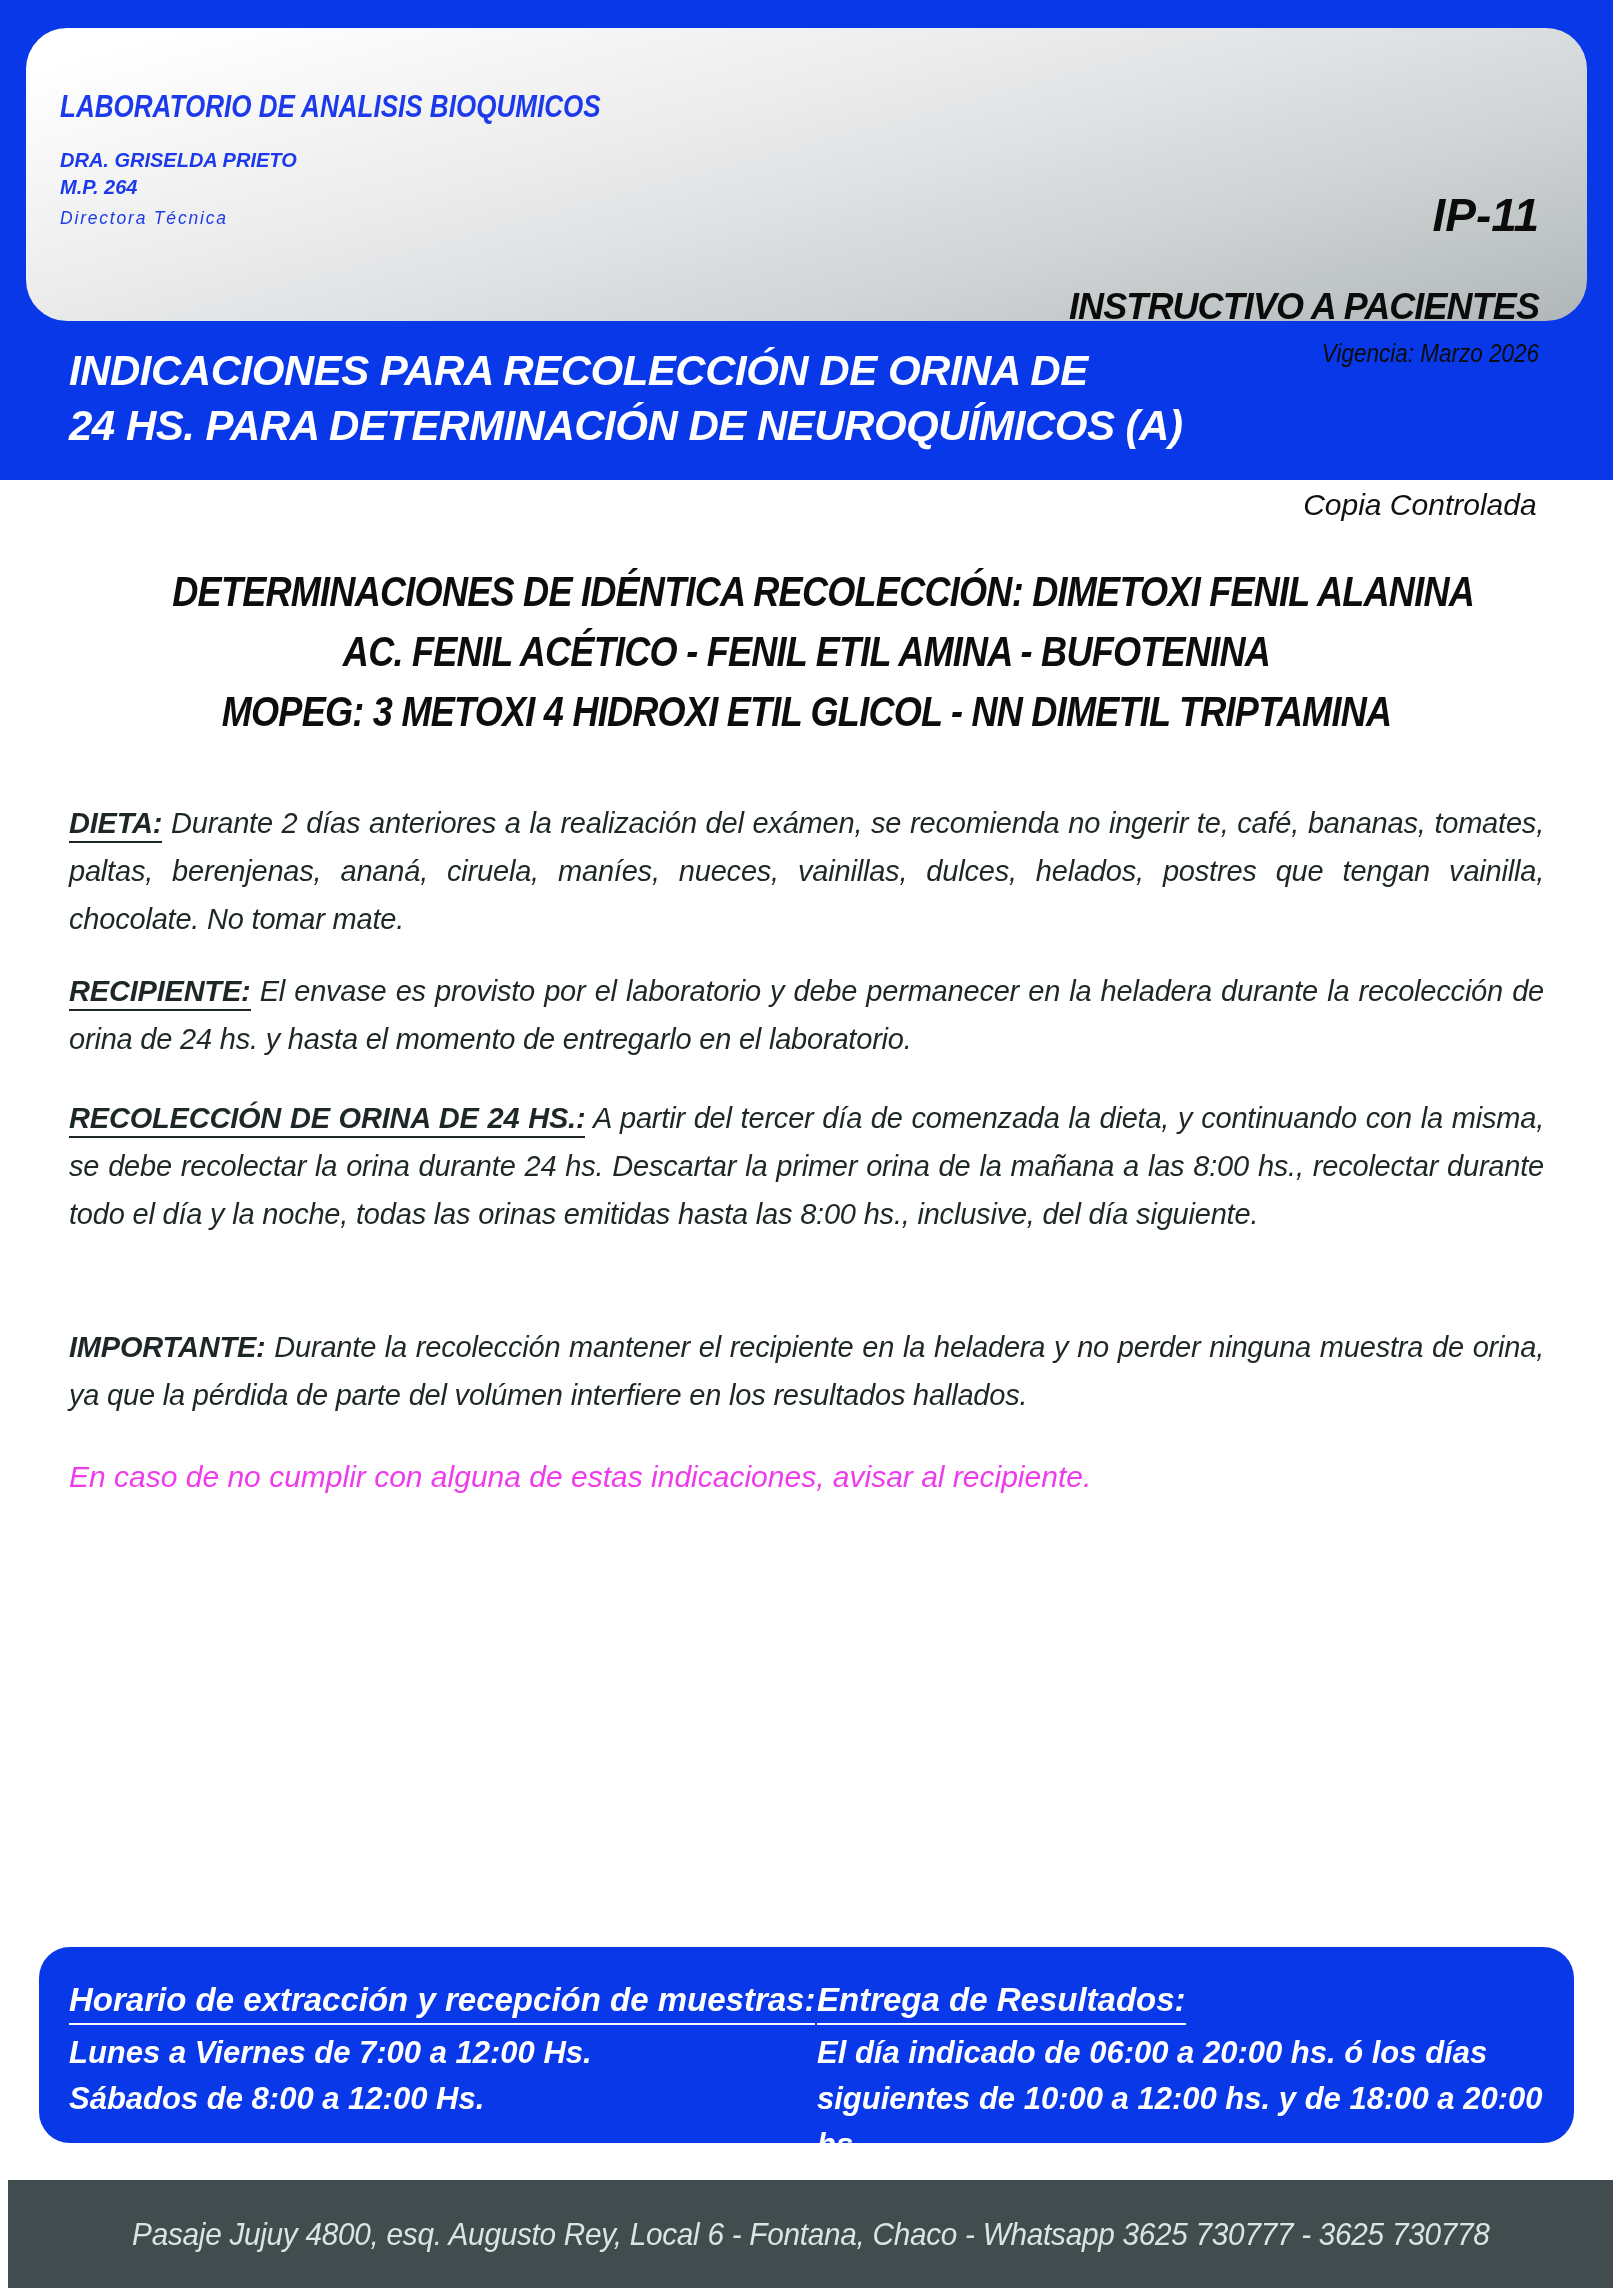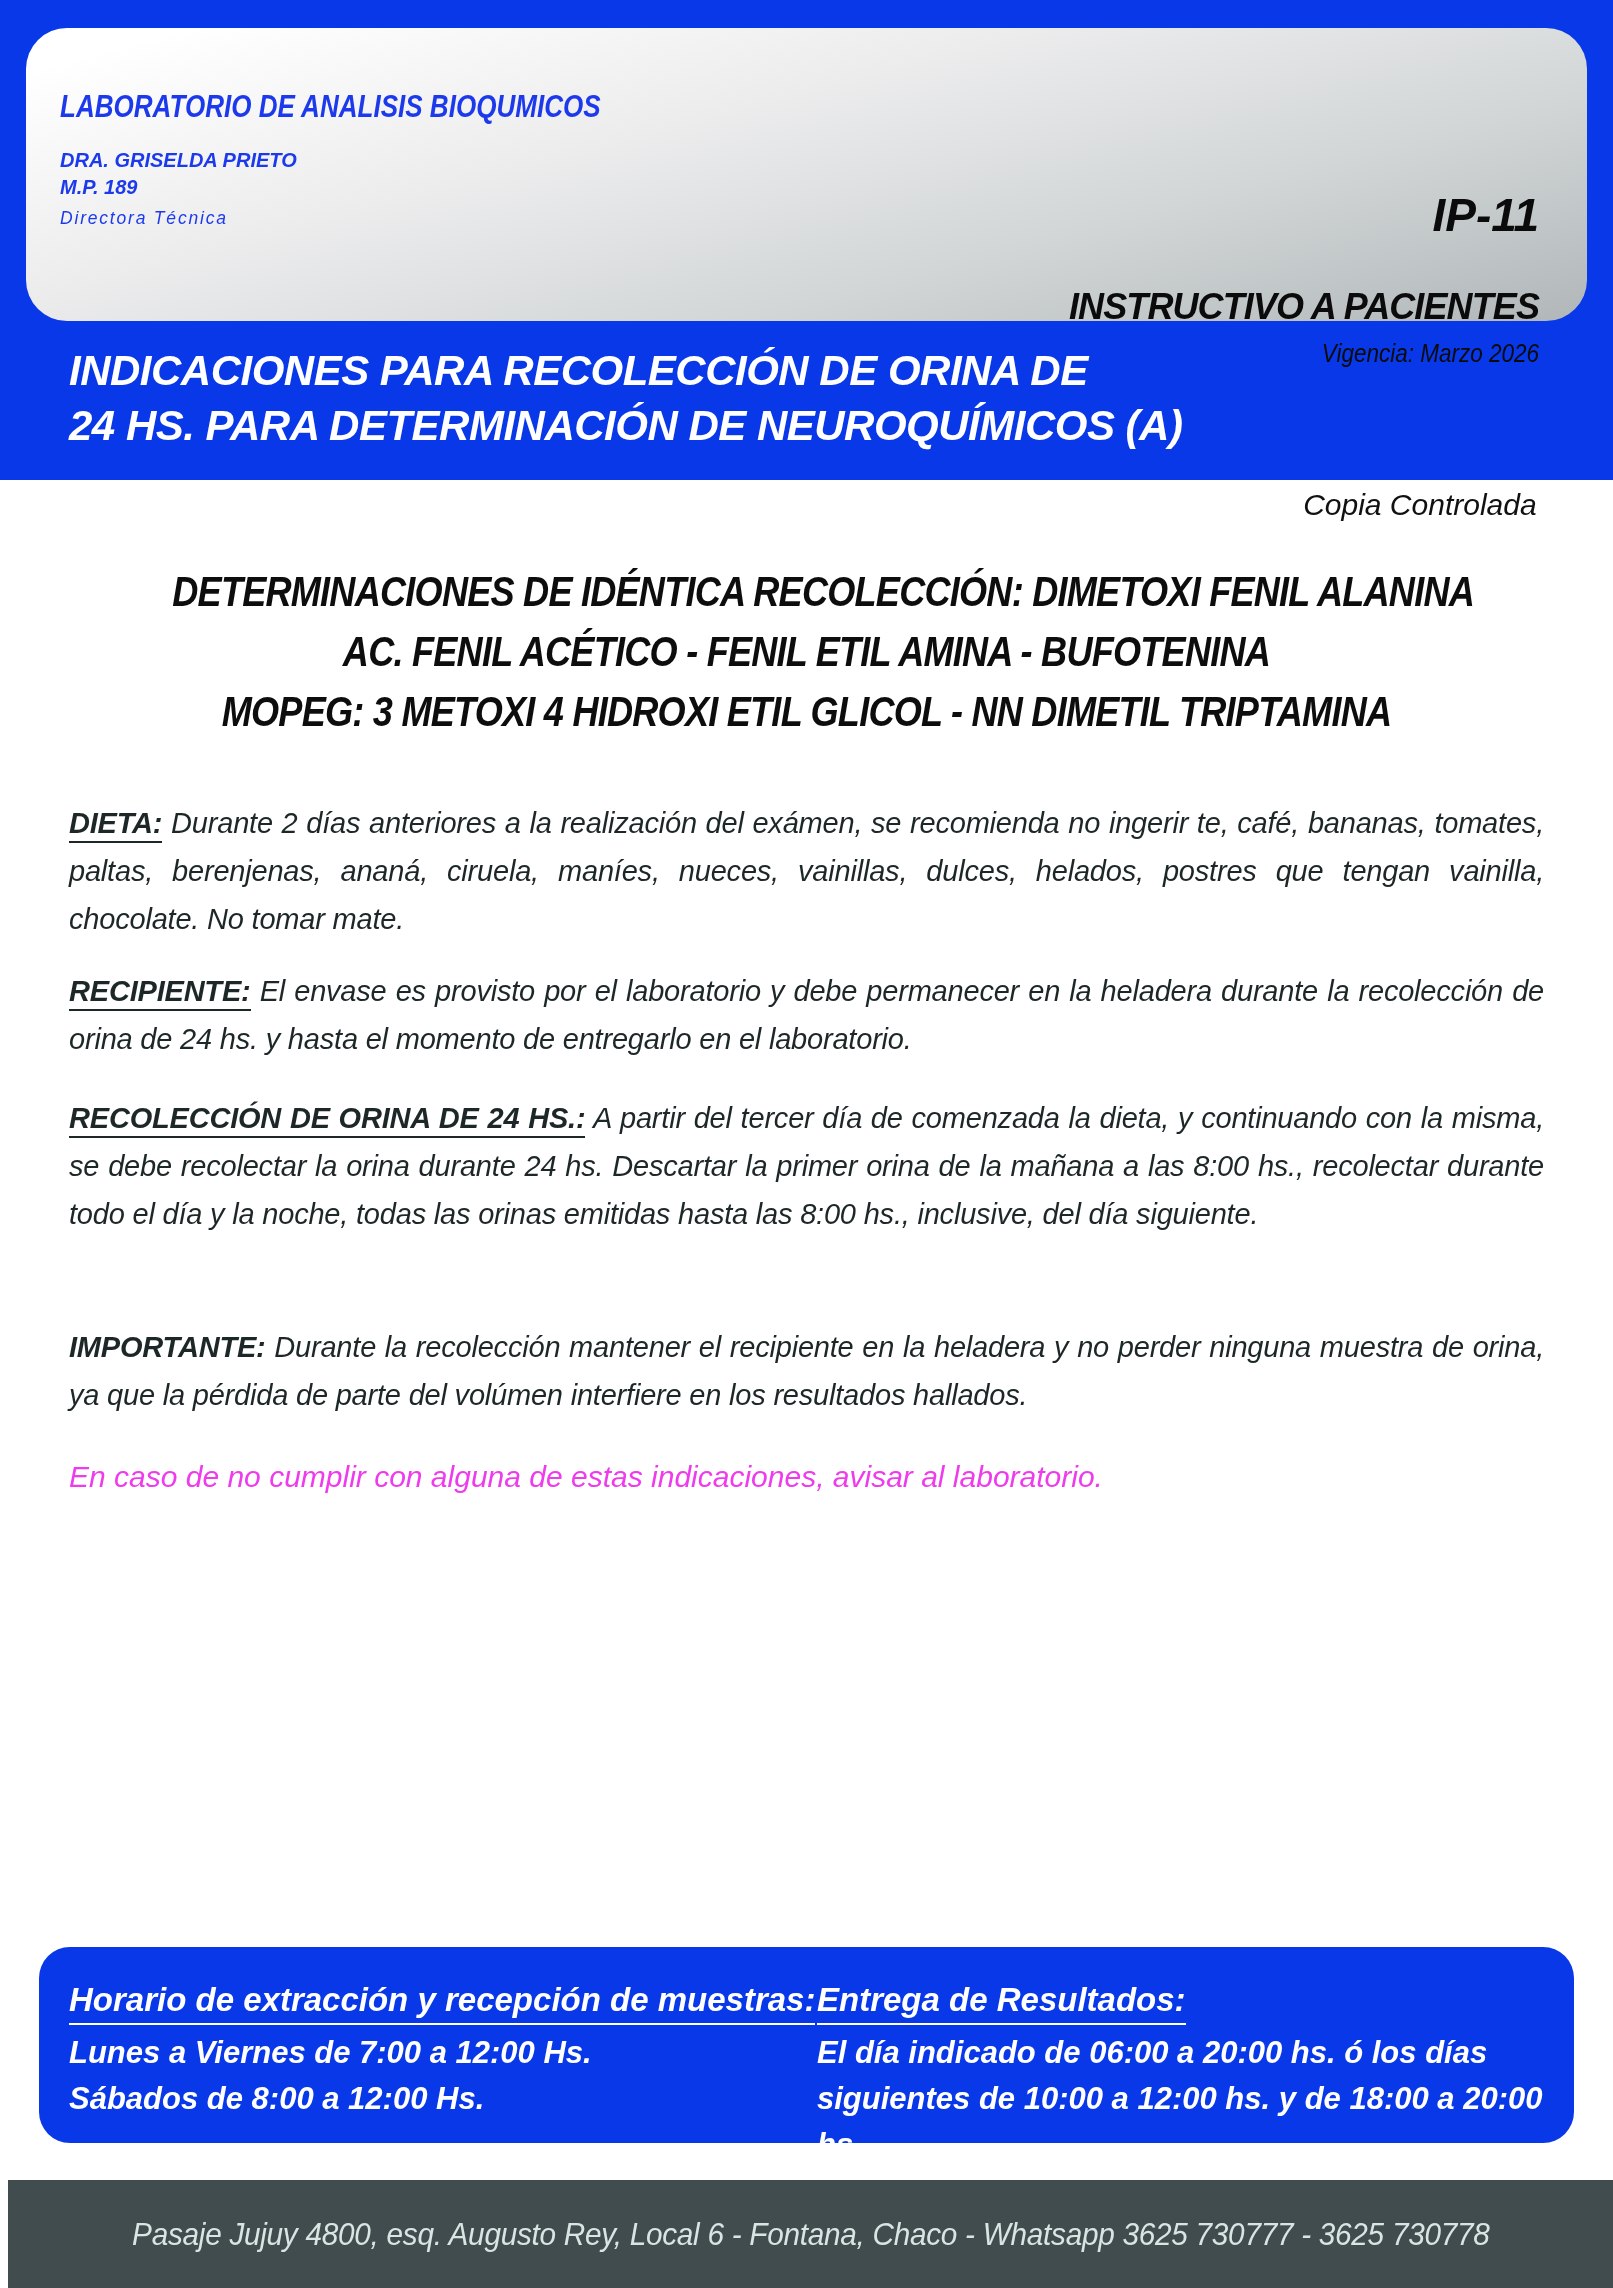--- a/index.html
+++ b/index.html
@@ -158,21 +158,21 @@
 </head>
 <body>
 
 <div class="page">
 
   <div class="top-band">
     <div class="header-panel">
       <div class="brand">
         <div class="brand-line1">LABORATORIO DE ANALISIS BIOQUMICOS</div>
         <div class="brand-dra">DRA. GRISELDA PRIETO</div>
-        <div class="brand-mp">M.P. 189</div>
+        <div class="brand-mp">M.P. 264</div>
         <div class="brand-dir">Directora Técnica</div>
       </div>
       <div class="doc-meta">
         <div class="doc-code">IP-11</div>
         <div class="doc-type">INSTRUCTIVO A PACIENTES</div>
         <div class="doc-vigencia">Vigencia: Marzo 2026</div>
       </div>
     </div>
     <div class="band-title">
       <div>INDICACIONES PARA RECOLECCIÓN DE ORINA DE</div>
@@ -191,21 +191,21 @@
     </div>
 
     <div class="para para-dieta"><span class="lead u">DIETA:</span><span> Durante 2 días anteriores a la realización del exámen, se recomienda no ingerir te, café, bananas, tomates, paltas, berenjenas, ananá, ciruela, maníes, nueces, vainillas, dulces, helados, postres que tengan vainilla, chocolate. No tomar mate.</span></div>
 
     <div class="para para-recipiente"><span class="lead u">RECIPIENTE:</span><span> El envase es provisto por el laboratorio y debe permanecer en la heladera durante la recolección de orina de 24 hs. y hasta el momento de entregarlo en el laboratorio.</span></div>
 
     <div class="para para-recoleccion"><span class="lead u">RECOLECCIÓN DE ORINA DE 24 HS.:</span><span> A partir del tercer día de comenzada la dieta, y continuando con la misma, se debe recolectar la orina durante 24 hs. Descartar la primer orina de la mañana a las 8:00 hs., recolectar durante todo el día y la noche, todas las orinas emitidas hasta las 8:00 hs., inclusive, del día siguiente.</span></div>
 
     <div class="para para-importante"><span class="lead">IMPORTANTE:</span><span> Durante la recolección mantener el recipiente en la heladera y no perder ninguna muestra de orina, ya que la pérdida de parte del volúmen interfiere en los resultados hallados.</span></div>
 
-    <div class="warning">En caso de no cumplir con alguna de estas indicaciones, avisar al laboratorio.</div>
+    <div class="warning">En caso de no cumplir con alguna de estas indicaciones, avisar al recipiente.</div>
 
   </div>
 
   <div class="schedule-box">
     <div class="sched-col-left">
       <div class="sched-title"><span>Horario de extracción y recepción de muestras:</span></div>
       <div class="sched-line">Lunes a Viernes de 7:00 a 12:00 Hs.</div>
       <div class="sched-line">Sábados de 8:00 a 12:00 Hs.</div>
     </div>
     <div class="sched-col-right">

